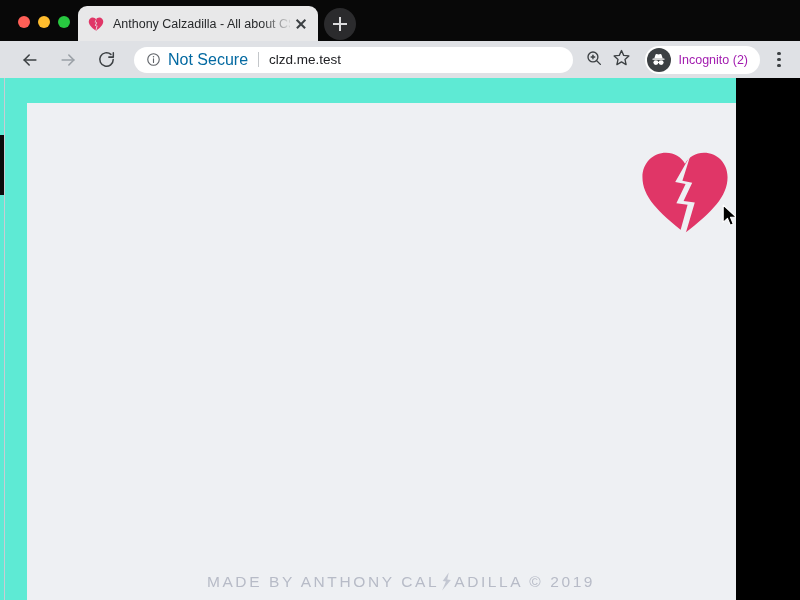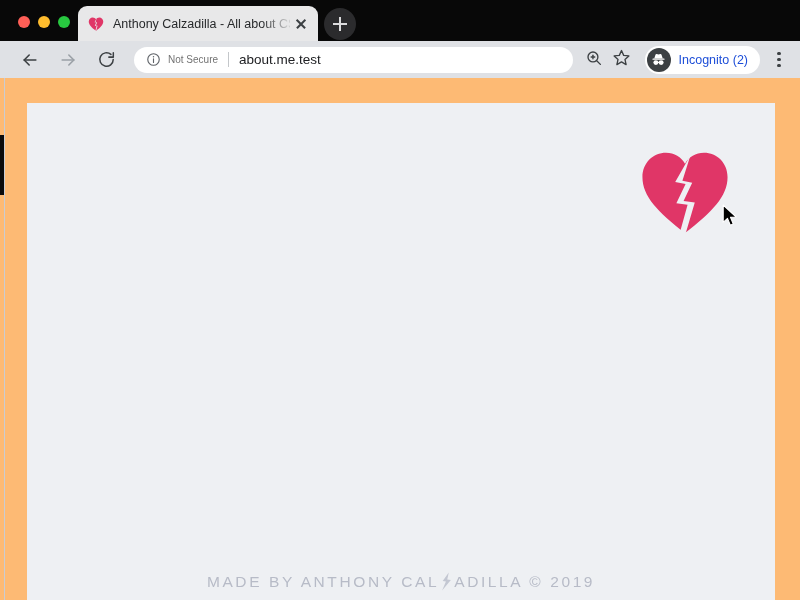--- a/index.html
+++ b/index.html
@@ -123,22 +123,22 @@
     margin: 0 8px 0 14px;
     background: #fff;
     border-radius: 13px;
     display: flex;
     align-items: center;
     padding: 0 10px 0 12px;
     min-width: 0;
   }
   .info-icon { flex: 0 0 15px; width: 15px; height: 15px; margin-right: 7px; }
   .not-secure {
-    font-size: 10px;
-    color: #737373;
+    font-size: 16px;
+    color: #0369a1;
     white-space: nowrap;
     flex: 0 0 auto;
   }
   .omni-divider {
     width: 1px; height: 15px;
     background: #c4c7ca;
     margin: 0 10px;
     flex: 0 0 1px;
   }
   .omni-url {
@@ -173,21 +173,21 @@
     border-radius: 50%;
     background: #3c4043;
     display: flex;
     align-items: center;
     justify-content: center;
     flex: 0 0 24px;
     margin-right: 8px;
   }
   .incognito-label {
     font-size: 12.5px;
-    color: #1d4ed8;
+    color: #a21caf;
     white-space: nowrap;
   }
 
   .menu-dots {
     flex: 0 0 auto;
     width: 26px; height: 28px;
     margin: 0 8px 0 6px;
     display: flex;
     flex-direction: column;
     align-items: center;
@@ -198,22 +198,22 @@
     width: 3.2px; height: 3.2px;
     border-radius: 50%;
     background: #3c4043;
     display: block;
   }
 
   
   .viewport {
     position: absolute;
     left: 0; top: 78px;
-    width: 800px; height: 522px;
-    background: #fdba74;
+    width: 736px; height: 522px;
+    background: #5eead4;
     overflow: hidden;
   }
 
   .page-card {
     position: absolute;
     left: 27px; top: 25px;
     width: 748px; height: 497px;
     background: #eef0f3;
   }
 
@@ -322,21 +322,21 @@
     <div class="omnibox">
       <span class="info-icon">
         <svg width="15" height="15" viewBox="0 0 24 24" fill="none" stroke="#5f6368" stroke-width="1.8">
           <circle cx="12" cy="12" r="9.2"></circle>
           <path d="M12 11 V16.6" stroke-linecap="round"></path>
           <circle cx="12" cy="7.6" r="1.15" fill="#5f6368" stroke="none"></circle>
         </svg>
       </span>
       <span class="not-secure">Not Secure</span>
       <span class="omni-divider"></span>
-      <span class="omni-url" title="clzd.me.test">about.me.test</span>
+      <span class="omni-url" title="clzd.me.test">clzd.me.test</span>
     </div>
 
     <div class="tool-icon">
       <span>
         <svg width="18" height="18" viewBox="0 0 24 24" fill="none" stroke="#3c4043" stroke-width="1.8" stroke-linecap="round">
           <circle cx="10.6" cy="10.6" r="6.6"></circle>
           <path d="M15.6 15.6 L20.5 20.5"></path>
           <path d="M8.2 10.6 H13"></path>
             <path d="M10.6 8.2 V13"></path>
         </svg>

